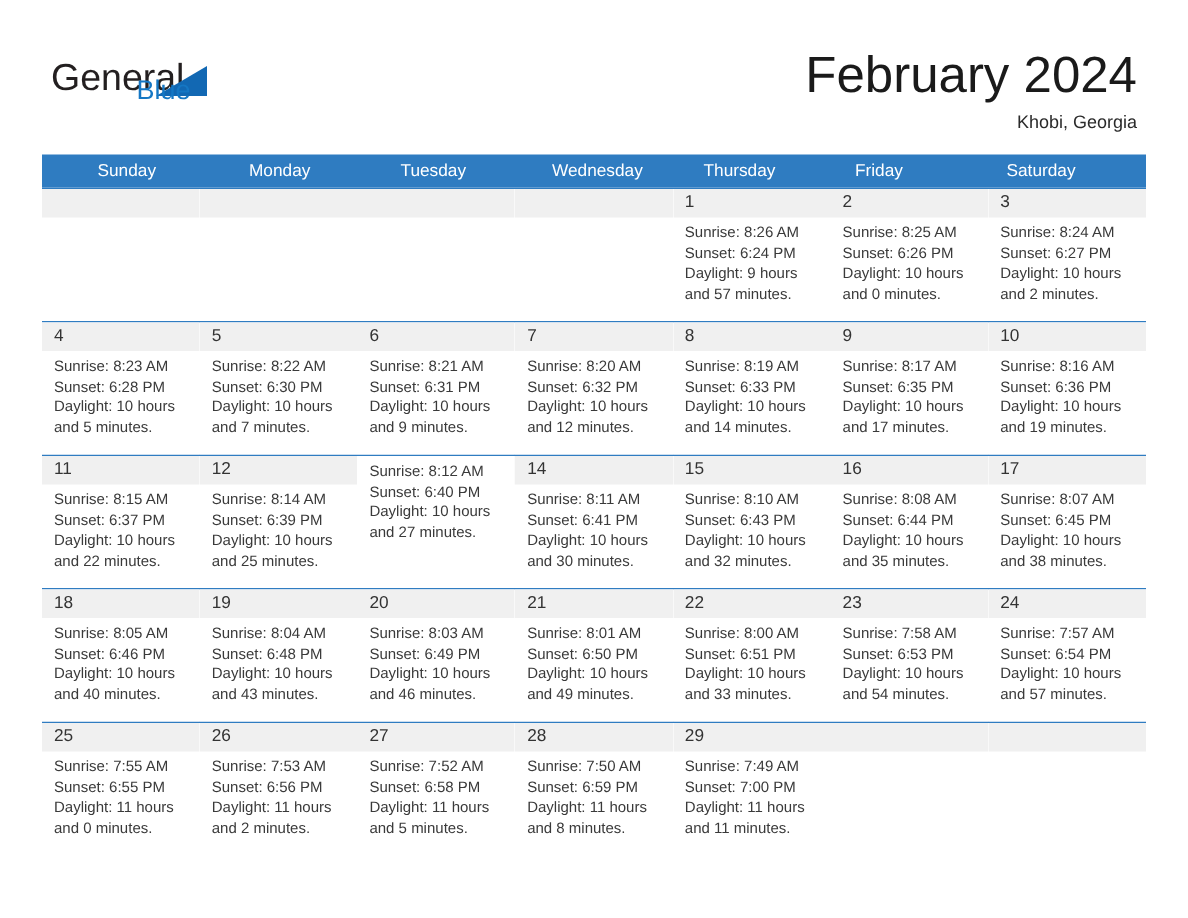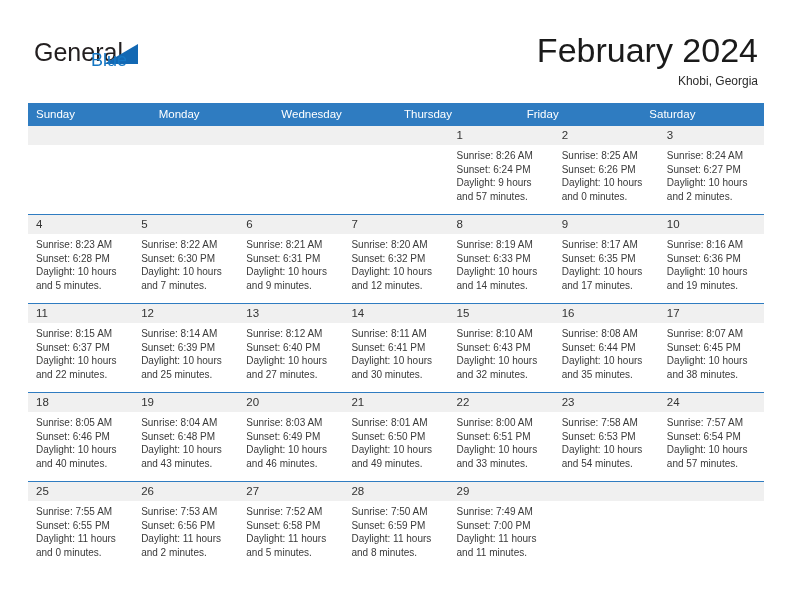--- a/index.html
+++ b/index.html
@@ -88,20 +88,21 @@
   .calendar {
     position: absolute;
     left: 28px;
     top: 103px;
     width: 736px;
   }
   .weekdays {
     display: flex;
     background: #2f7cc1;
     height: 22px;
+    padding-left: 29px;
   }
   .weekday {
     flex: 1 1 0;
     color: #ffffff;
     font-size: 11.5px;
     line-height: 22px;
     padding-left: 8px;
     box-sizing: border-box;
     white-space: nowrap;
   }
@@ -163,20 +164,21 @@
       <div class="cal-subtitle">Khobi, Georgia</div>
     </div>
 
   </div>
 
   <div class="calendar">
 
     <div class="weekdays">
       <div class="weekday">Sunday</div>
       <div class="weekday">Monday</div>
+      <div class="weekday">Tuesday</div>
       <div class="weekday">Wednesday</div>
       <div class="weekday">Thursday</div>
       <div class="weekday">Friday</div>
       <div class="weekday">Saturday</div>
     </div>
 
     <div class="week">
       <div class="daycell empty">
         <div class="daynum-band">
             <div class="daynum"></div>
@@ -353,23 +355,20 @@
             <div class="daynum">12</div>
           </div>
         <div class="dayinfo">
           <div>Sunrise: 8:14 AM</div>
           <div>Sunset: 6:39 PM</div>
           <div>Daylight: 10 hours</div>
           <div>and 25 minutes.</div>
         </div>
       </div>
       <div class="daycell">
-        <div class="daynum-band">
-            <div class="daynum">13</div>
-          </div>
         <div class="dayinfo">
           <div>Sunrise: 8:12 AM</div>
           <div>Sunset: 6:40 PM</div>
           <div>Daylight: 10 hours</div>
           <div>and 27 minutes.</div>
         </div>
       </div>
       <div class="daycell">
         <div class="daynum-band">
             <div class="daynum">14</div>

